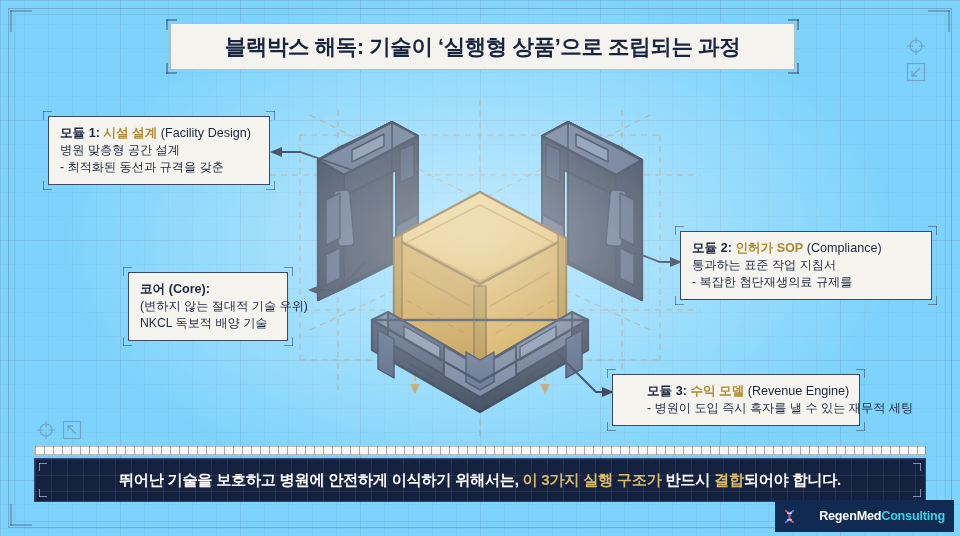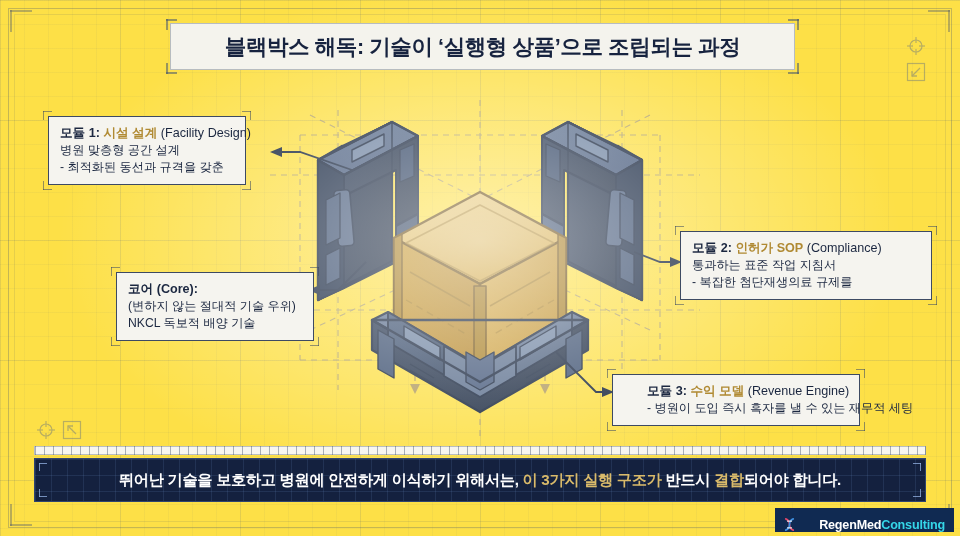--- a/index.html
+++ b/index.html
@@ -2,21 +2,21 @@
 <html lang="ko"><head>
 <meta charset="utf-8">
 <style>
   html,body{margin:0;padding:0;}
   body{
     width:960px;height:536px;overflow:hidden;
     background:#f7f6f1;
     font-family:"Liberation Sans","DejaVu Sans",sans-serif;
     position:relative;
   }
-  #stage{position:absolute;inset:0;width:960px;height:536px;overflow:hidden;background:#fde047;}
+  #stage{position:absolute;inset:0;width:960px;height:536px;overflow:hidden;background:#7dd3fc;}
 
   
   .grid-fine{
     position:absolute;inset:0;
     background-image:
       linear-gradient(to right, rgba(90,100,120,.055) 1px, transparent 1px),
       linear-gradient(to bottom, rgba(90,100,120,.055) 1px, transparent 1px);
     background-size:24px 24px;
   }
   .grid-coarse{
@@ -106,22 +106,22 @@
   .k-b{right:-6px;top:-6px;}
   .k-b::before{right:0;top:0;width:9px;height:1.4px;}
   .k-b::after{right:0;top:0;width:1.4px;height:9px;}
   .k-c{left:-6px;bottom:-6px;}
   .k-c::before{left:0;bottom:0;width:9px;height:1.4px;}
   .k-c::after{left:0;bottom:0;width:1.4px;height:9px;}
   .k-d{right:-6px;bottom:-6px;}
   .k-d::before{right:0;bottom:0;width:9px;height:1.4px;}
   .k-d::after{right:0;bottom:0;width:1.4px;height:9px;}
 
-  #lbl-mod1{left:48px;top:116px;width:198px;}
-  #lbl-core{left:116px;top:272px;width:198px;}
+  #lbl-mod1{left:48px;top:116px;width:222px;}
+  #lbl-core{left:128px;top:272px;width:160px;}
   #lbl-mod2{left:680px;top:231px;width:252px;}
   #lbl-mod3{left:612px;top:374px;width:248px;padding-left:34px;}
 
   
   .ruler{
     position:absolute;left:34px;top:446px;width:892px;height:9px;
     border:1px solid rgba(70,85,110,.35);
     box-sizing:border-box;
     background-image:repeating-linear-gradient(to right,
       rgba(70,85,110,.45) 0 1px, transparent 1px 9px);
@@ -157,23 +157,23 @@
   .bn-b::after{right:0;top:0;width:1.4px;height:8px;}
   .bn-c{left:4px;bottom:4px;}
   .bn-c::before{left:0;bottom:0;width:8px;height:1.4px;}
   .bn-c::after{left:0;bottom:0;width:1.4px;height:8px;}
   .bn-d{right:4px;bottom:4px;}
   .bn-d::before{right:0;bottom:0;width:8px;height:1.4px;}
   .bn-d::after{right:0;bottom:0;width:1.4px;height:8px;}
 
   
   .logo{
-    position:absolute;right:6px;bottom:4px;height:24px;
+    position:absolute;right:6px;bottom:4px;height:32px;
     background:#102a52;
-    display:flex;align-items:flex-end;gap:22px;
+    display:flex;align-items:center;gap:22px;
     padding:0 9px 0 7px;
   }
   .logo-text{font-size:12.6px;font-weight:bold;letter-spacing:-.2px;color:#ffffff;white-space:nowrap;}
   .logo-text .cy{color:#35d6e8;}
 
   
   .tool-icon{position:absolute;opacity:.42;}
   svg{display:block;overflow:visible;}
 </style>
 </head>

